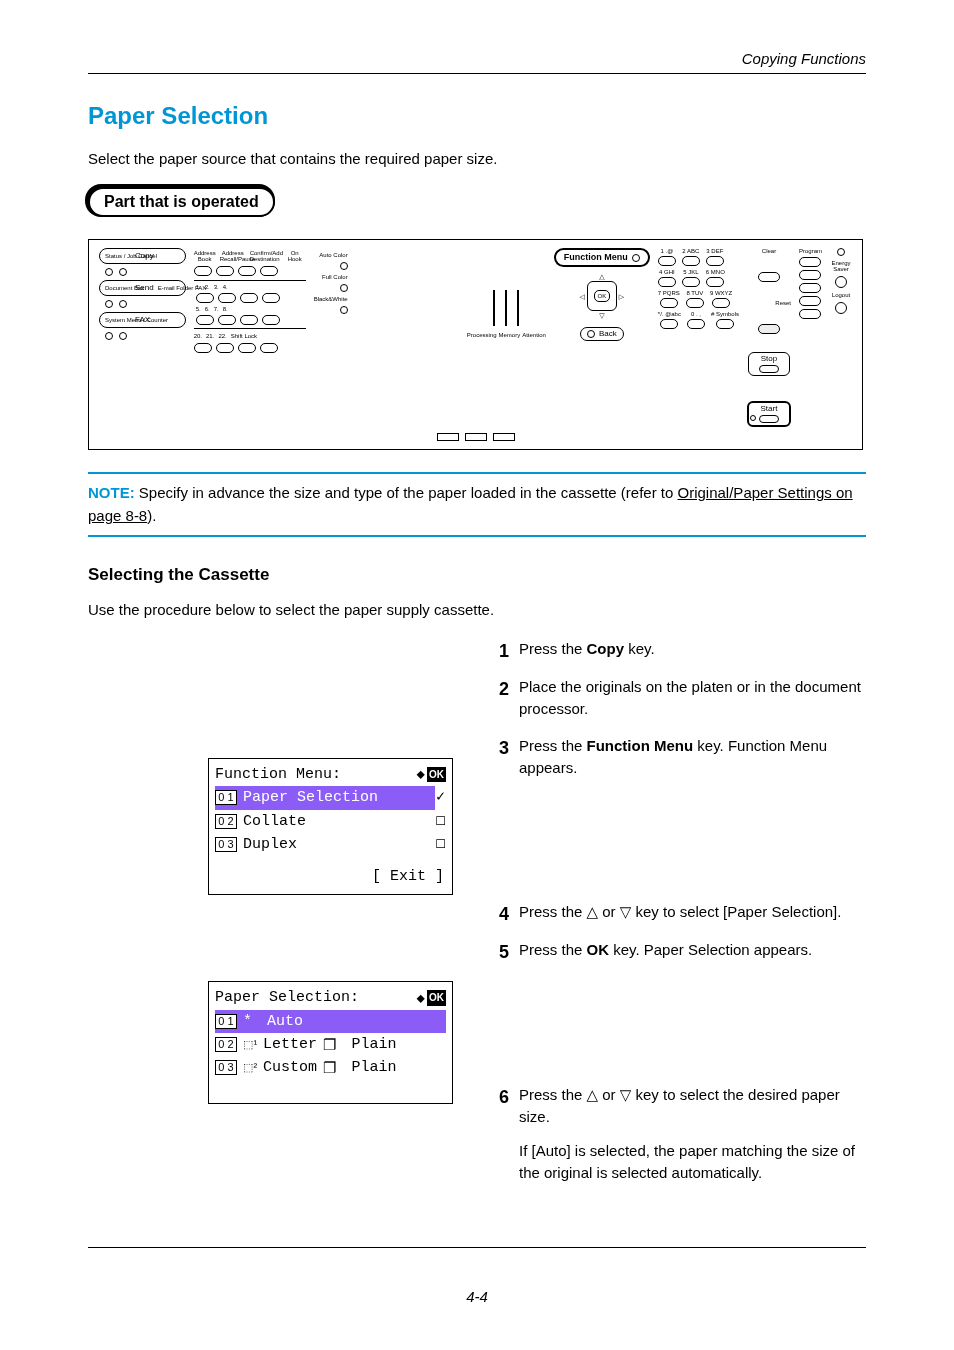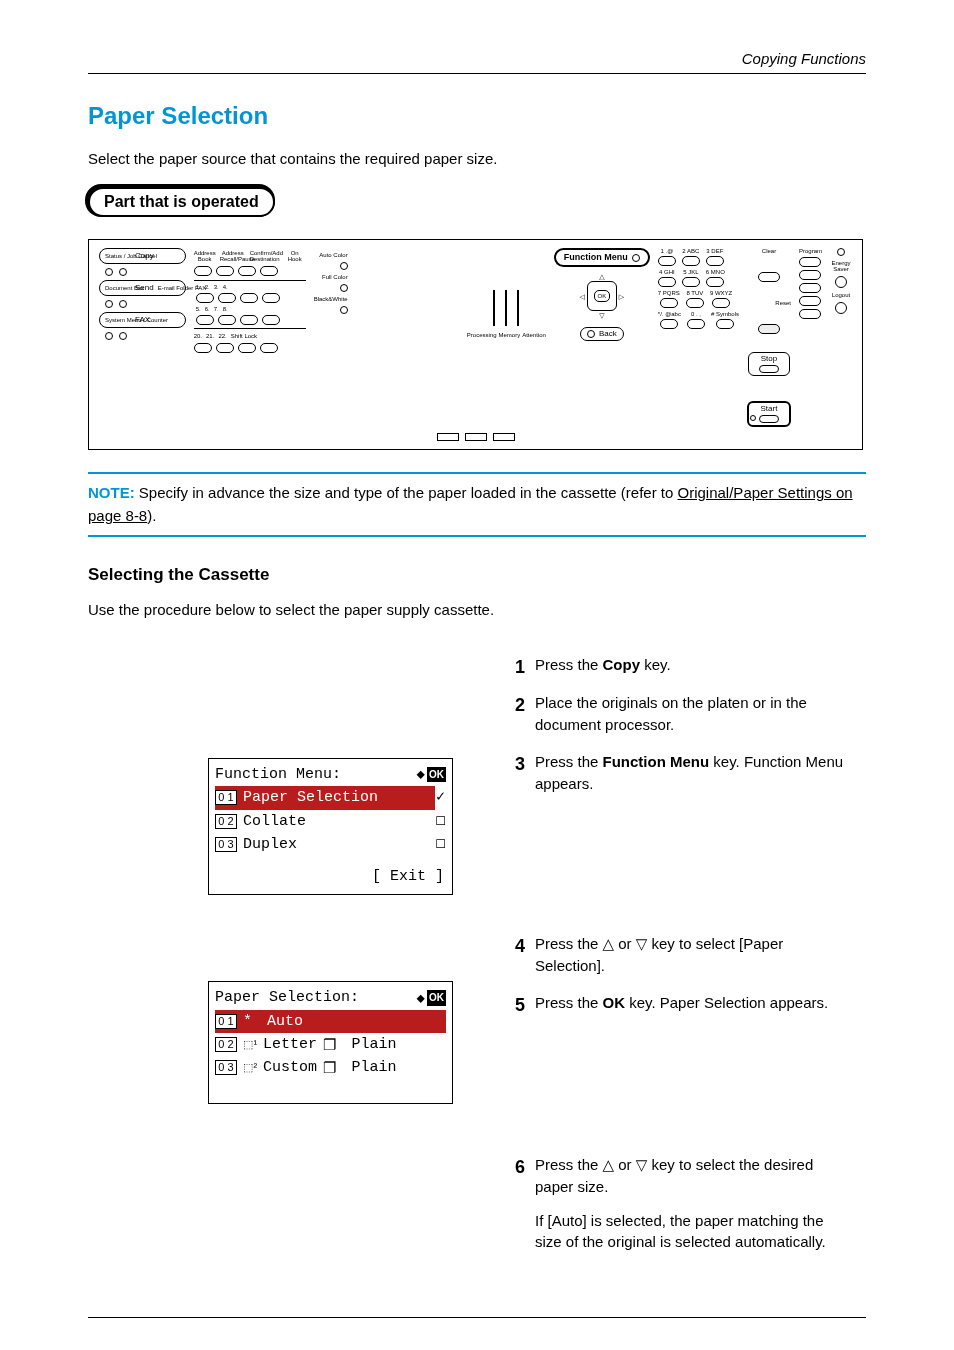--- a/index.html
+++ b/index.html
@@ -128,21 +128,21 @@
 
   h2.subhead {
     font-size: 17px; font-weight: bold; margin: 0 0 14px 0;
   }
 
   
   .two-col { display:flex; gap:40px; align-items:flex-start;}
   .left-col { width: 355px; flex:0 0 355px; }
   .right-col { flex:1; }
 
-  ol.steps { list-style:none; padding:0; margin:16px; counter-reset: step; }
+  ol.steps { list-style:none; padding:0; margin:0; counter-reset: step; }
   ol.steps > li {
     counter-increment: step;
     position:relative; padding-left:36px; margin-bottom:16px;
     font-size:15px; line-height:1.45;
   }
   ol.steps > li::before {
     content: counter(step);
     position:absolute; left:0; top:0;
     font-weight:bold; font-size:18px; width:26px; text-align:right;
   }
@@ -152,21 +152,21 @@
   .lcd {
     width: 245px;
     border: 1px solid #000;
     font-family: "Courier New", monospace;
     font-size: 15px;
     line-height: 1.55;
     margin: 0 0 28px 120px;
     padding: 4px 6px 6px 6px;
   }
   .lcd-row { display:flex; align-items:center; gap:6px; white-space:pre;}
-  .lcd-row.sel { background:#b91c1c; color:#fff;align-items:center; }
+  .lcd-row.sel { background:#8b5cf6; color:#fff;align-items:center; }
   .lcd-num {
     display:inline-flex; width:22px; height:15px;
     border:1px solid #000; align-items:center; justify-content:center;
     font-size:11px; font-family: Arial, sans-serif; background:#fff; color:#000;
   }
   .lcd-row.sel .lcd-num { background:#fff; color:#000; }
   .lcd-top { display:flex; justify-content:space-between; align-items:center; }
   .sym { font-family: Arial, sans-serif; font-size:12px; display:inline-flex; gap:2px; align-items:center;}
   .ok-badge{ background:#000; color:#fff; font-weight:bold; font-size:10px; padding:0 2px; }
   .lcd .check { color:#000; background:#fff; font-weight:bold; padding:0 1px;}

